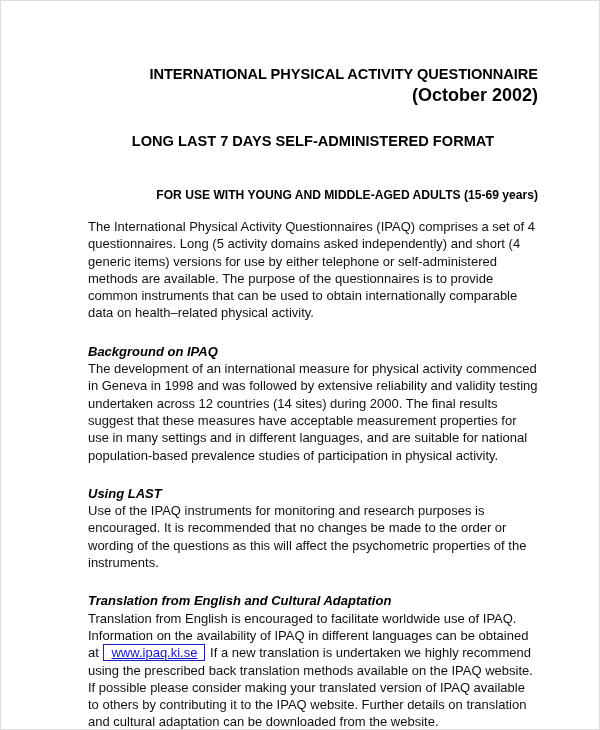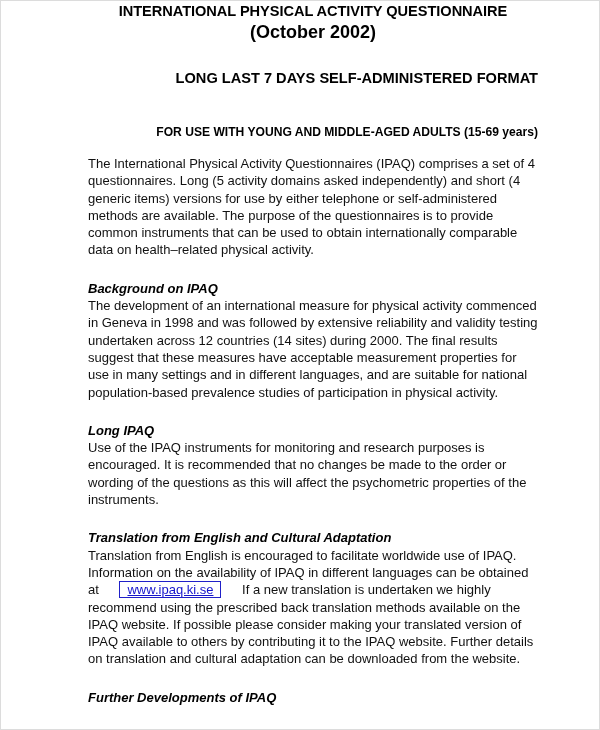--- a/index.html
+++ b/index.html
@@ -23,37 +23,38 @@
   .content {
     position: absolute;
     left: 87px;
     top: 0;
     width: 450px;
     color: #000000;
   }
 
   
   .title-block {
-    text-align: center;
+    margin-top: 63px;
+    text-align: right;
   }
   .doc-title-line {
     font-size: 14.6px;
     font-weight: bold;
     line-height: 21px;
     letter-spacing: -0.05px;
     white-space: nowrap;
   }
   .doc-subtitle-line {
     font-size: 18px;
     font-weight: bold;
     line-height: 21px;
   }
   .format-line {
     margin-top: 25px;
-    text-align: right;
+    text-align: center;
     font-size: 14.6px;
     font-weight: bold;
     line-height: 21px;
     white-space: nowrap;
   }
   .audience-line {
     margin-top: 34px;
     text-align: right;
     font-size: 12.1px;
     font-weight: bold;
@@ -83,21 +84,21 @@
   .section-heading + .para {
     margin-top: 0;
   }
 
   
   .weblink {
     color: #1414cc;
     text-decoration: underline;
     border: 1px solid #2020c8;
     padding: 0 7px;
-    margin: 0 17px;
+    margin: 0 1px;
     line-height: 1;
     white-space: nowrap;
     cursor: pointer;
   }
 </style>
 </head>
 <body>
 
 <div class="page">
   <div class="content">
@@ -109,21 +110,21 @@
 
     <div class="format-line">LONG LAST 7 DAYS SELF-ADMINISTERED FORMAT</div>
 
     <div class="audience-line">FOR USE WITH YOUNG AND MIDDLE-AGED ADULTS (15-69 years)</div>
 
     <p class="para">The International Physical Activity Questionnaires (IPAQ) comprises a set of 4 questionnaires. Long (5 activity domains asked independently) and short (4 generic items) versions for use by either telephone or self-administered methods are available. The purpose of the questionnaires is to provide common instruments that can be used to obtain internationally comparable data on health–related physical activity.</p>
 
     <div class="section-heading">Background on IPAQ</div>
     <p class="para tight">The development of an international measure for physical activity commenced in Geneva in 1998 and was followed by extensive reliability and validity testing undertaken across 12 countries (14 sites) during 2000. The final results suggest that these measures have acceptable measurement properties for use in many settings and in different languages, and are suitable for national population-based prevalence studies of participation in physical activity.</p>
 
-    <div class="section-heading">Long IPAQ</div>
+    <div class="section-heading">Using LAST</div>
     <p class="para tight">Use of the IPAQ instruments for monitoring and research purposes is encouraged. It is recommended that no changes be made to the order or wording of the questions as this will affect the psychometric properties of the instruments.</p>
 
     <div class="section-heading">Translation from English and Cultural Adaptation</div>
     <p class="para tight"><span>Translation from English is encouraged to facilitate worldwide use of IPAQ. Information on the availability of IPAQ in different languages can be obtained at</span> <a class="weblink" href="#">www.ipaq.ki.se</a> <span>If a new translation is undertaken we highly recommend using the prescribed back translation methods available on the IPAQ website. If possible please consider making your translated version of IPAQ available to others by contributing it to the IPAQ website. Further details on translation and cultural adaptation can be downloaded from the website.</span></p>
 
     <div class="section-heading">Further Developments of IPAQ</div>
 
   </div>
 </div>
 

